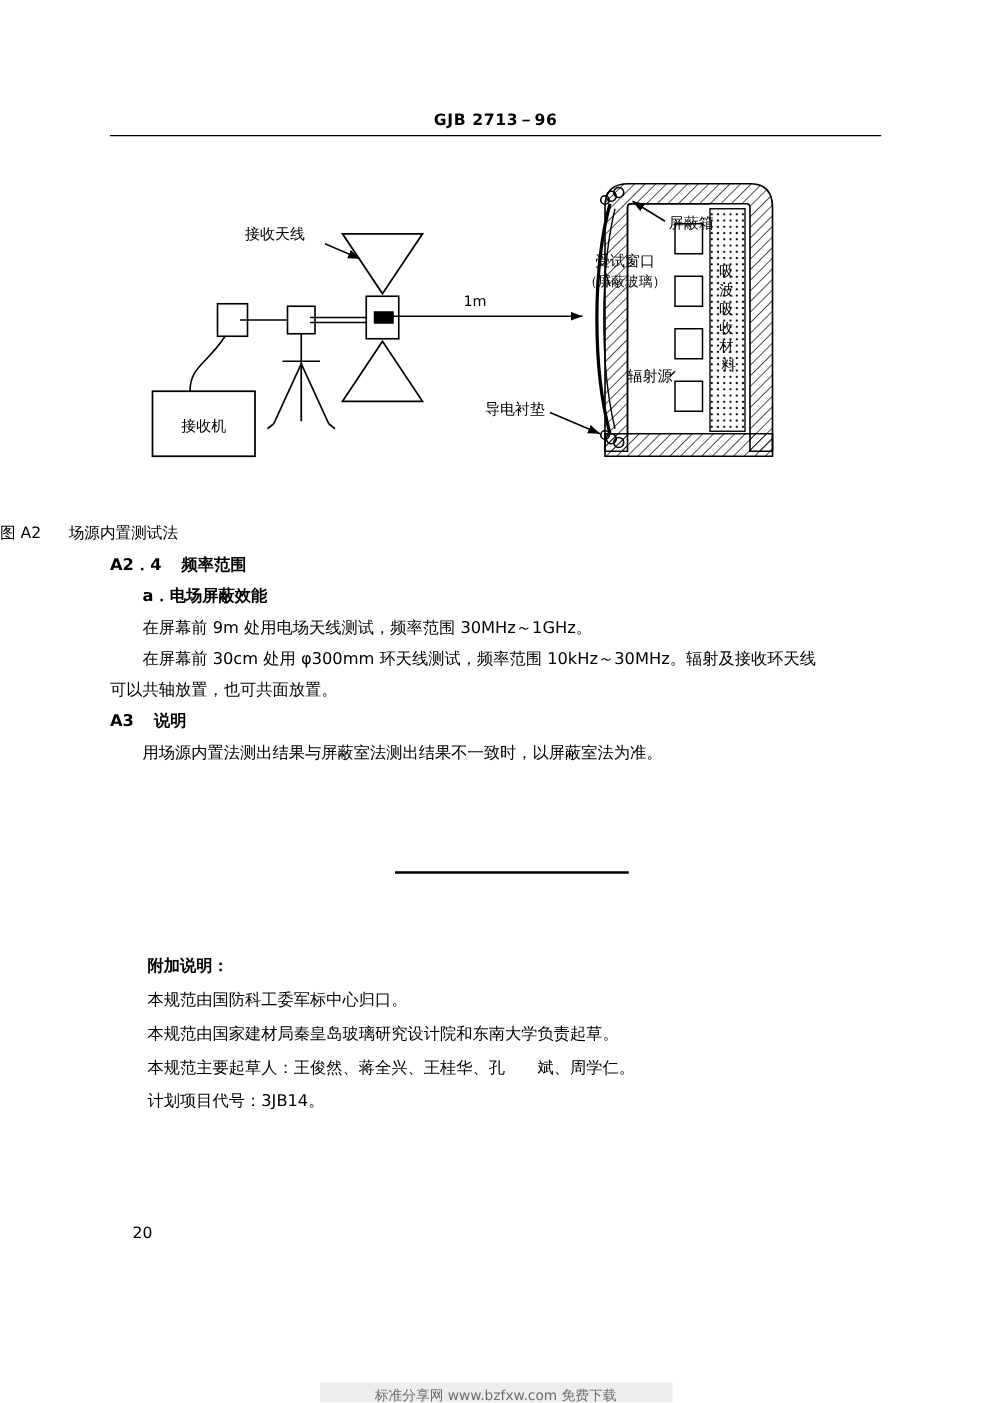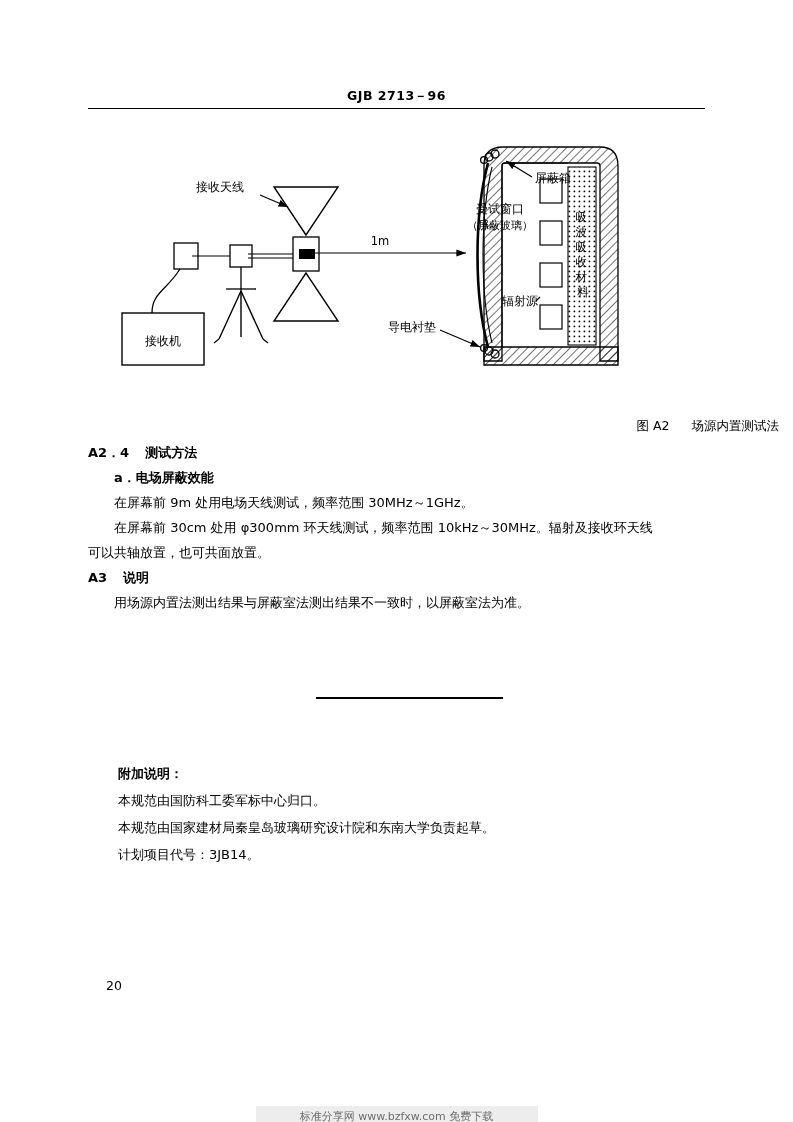--- a/index.html
+++ b/index.html
@@ -45,21 +45,21 @@
     left: 88px;
     top: 125px;
     width: 620px;
     height: 260px;
   }
   .figure svg { display: block; }
   .fig-caption {
     position: absolute;
     left: 0; right: 14px;
     top: 418px;
-    text-align: right;
+    text-align: left;
     font-size: 12.5px;
   }
   .fig-caption span.gap { display:inline-block; width: 22px; }
 
   
   .body-block {
     position: absolute;
     left: 88px;
     top: 440px;
     width: 620px;
@@ -229,21 +229,21 @@
     </svg>
   </div>
 
   <div class="fig-caption">
     <span>图 A2</span><span class="gap"></span><span>场源内置测试法</span>
   </div>
 
   <div class="body-block">
 
     <div class="sec-head">
-      <span class="num">A2．4</span><span class="tt">测试方法</span>
+      <span class="num">A2．4</span><span class="tt">频率范围</span>
     </div>
 
     <div class="indent-item">
       <span>a．</span><span>电场屏蔽效能</span>
     </div>
     <div class="indent1 flow">在屏幕前 9m 处用电场天线测试，频率范围 30MHz～1GHz。</div>
 
     <div class="indent1 flow">在屏幕前 30cm 处用 φ300mm 环天线测试，频率范围 10kHz～30MHz。辐射及接收环天线</div>
     <div class="flow">可以共轴放置，也可共面放置。</div>
 
@@ -252,19 +252,20 @@
     </div>
     <div class="indent1 flow">用场源内置法测出结果与屏蔽室法测出结果不一致时，以屏蔽室法为准。</div>
   </div>
 
   <div class="rule-mid"></div>
 
   <div class="note-block">
     <div class="note-title">附加说明：</div>
     <div>本规范由国防科工委军标中心归口。</div>
     <div>本规范由国家建材局秦皇岛玻璃研究设计院和东南大学负责起草。</div>
+    <div>本规范主要起草人：王俊然、蒋全兴、王桂华、孔　　斌、周学仁。</div>
     <div>计划项目代号：3JB14。</div>
   </div>
 
   <div class="page-num">20</div>
 
   <div class="footer-bar">标准分享网 www.bzfxw.com 免费下载</div>
 </div>
 
 </body></html>

